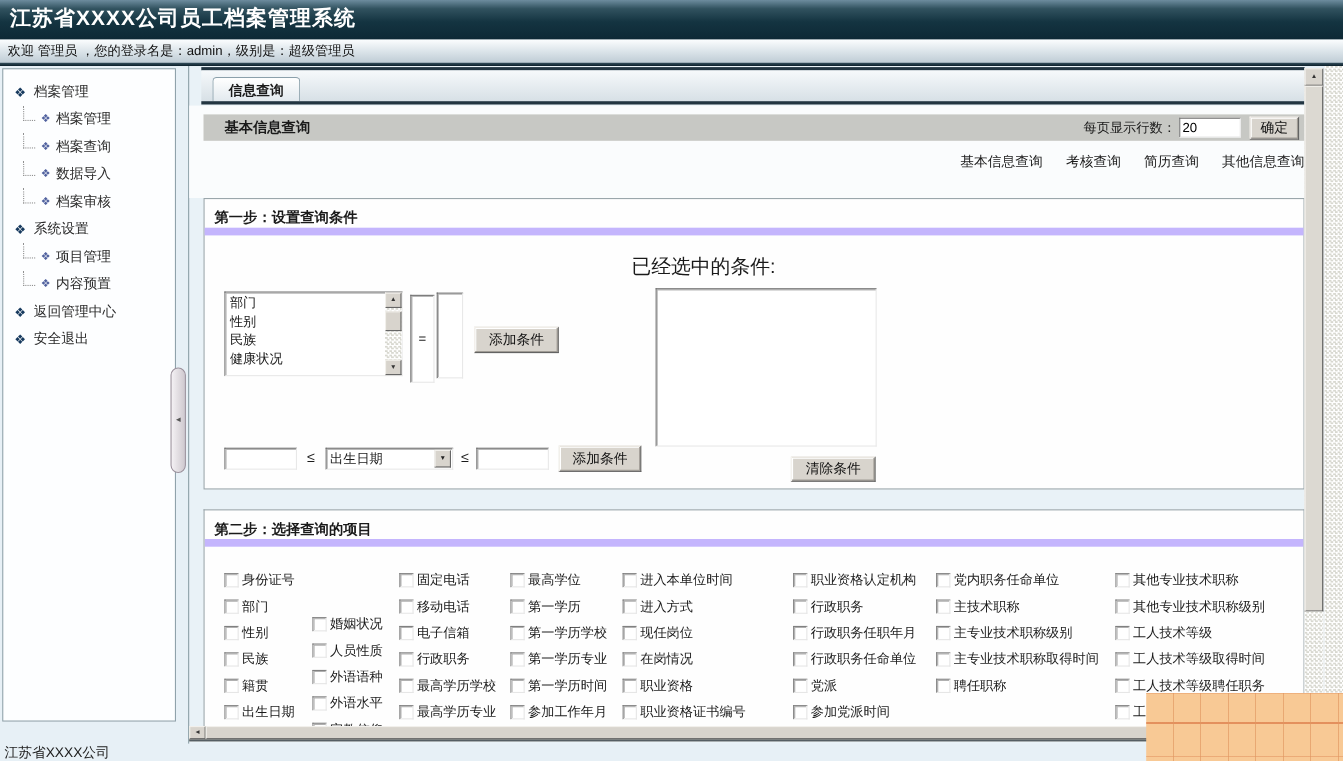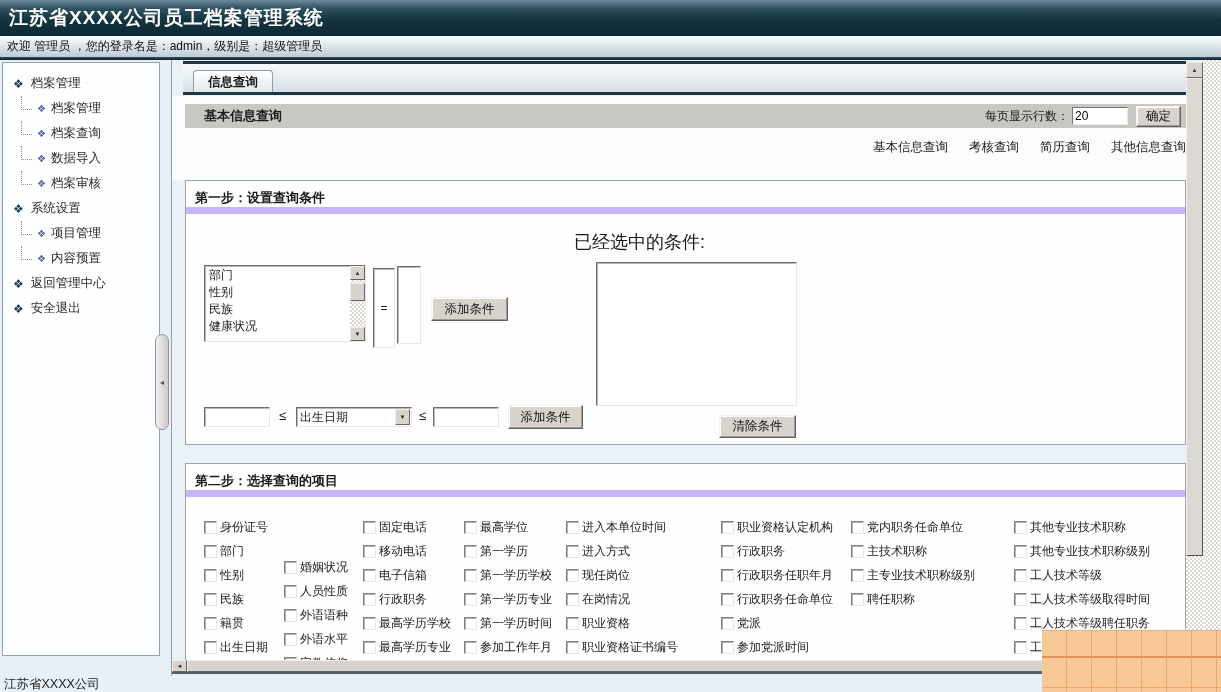--- a/index.html
+++ b/index.html
@@ -444,20 +444,24 @@
           <label class="cb-cell">
             <span class="cbx"></span>
             <span class="cbl">主技术职称</span>
           </label>
           <label class="cb-cell">
             <span class="cbx"></span>
             <span class="cbl">主专业技术职称级别</span>
           </label>
           <label class="cb-cell">
             <span class="cbx"></span>
+            <span class="cbl">主专业技术职称取得时间</span>
+          </label>
+          <label class="cb-cell">
+            <span class="cbx"></span>
             <span class="cbl">聘任职称</span>
           </label>
           <label class="cb-cell">
             <span class="cbl"></span>
           </label>
         </div>
         <div class="cb-col" style="left: 828px;">
           <label class="cb-cell">
             <span class="cbx"></span>
             <span class="cbl">其他专业技术职称</span>

